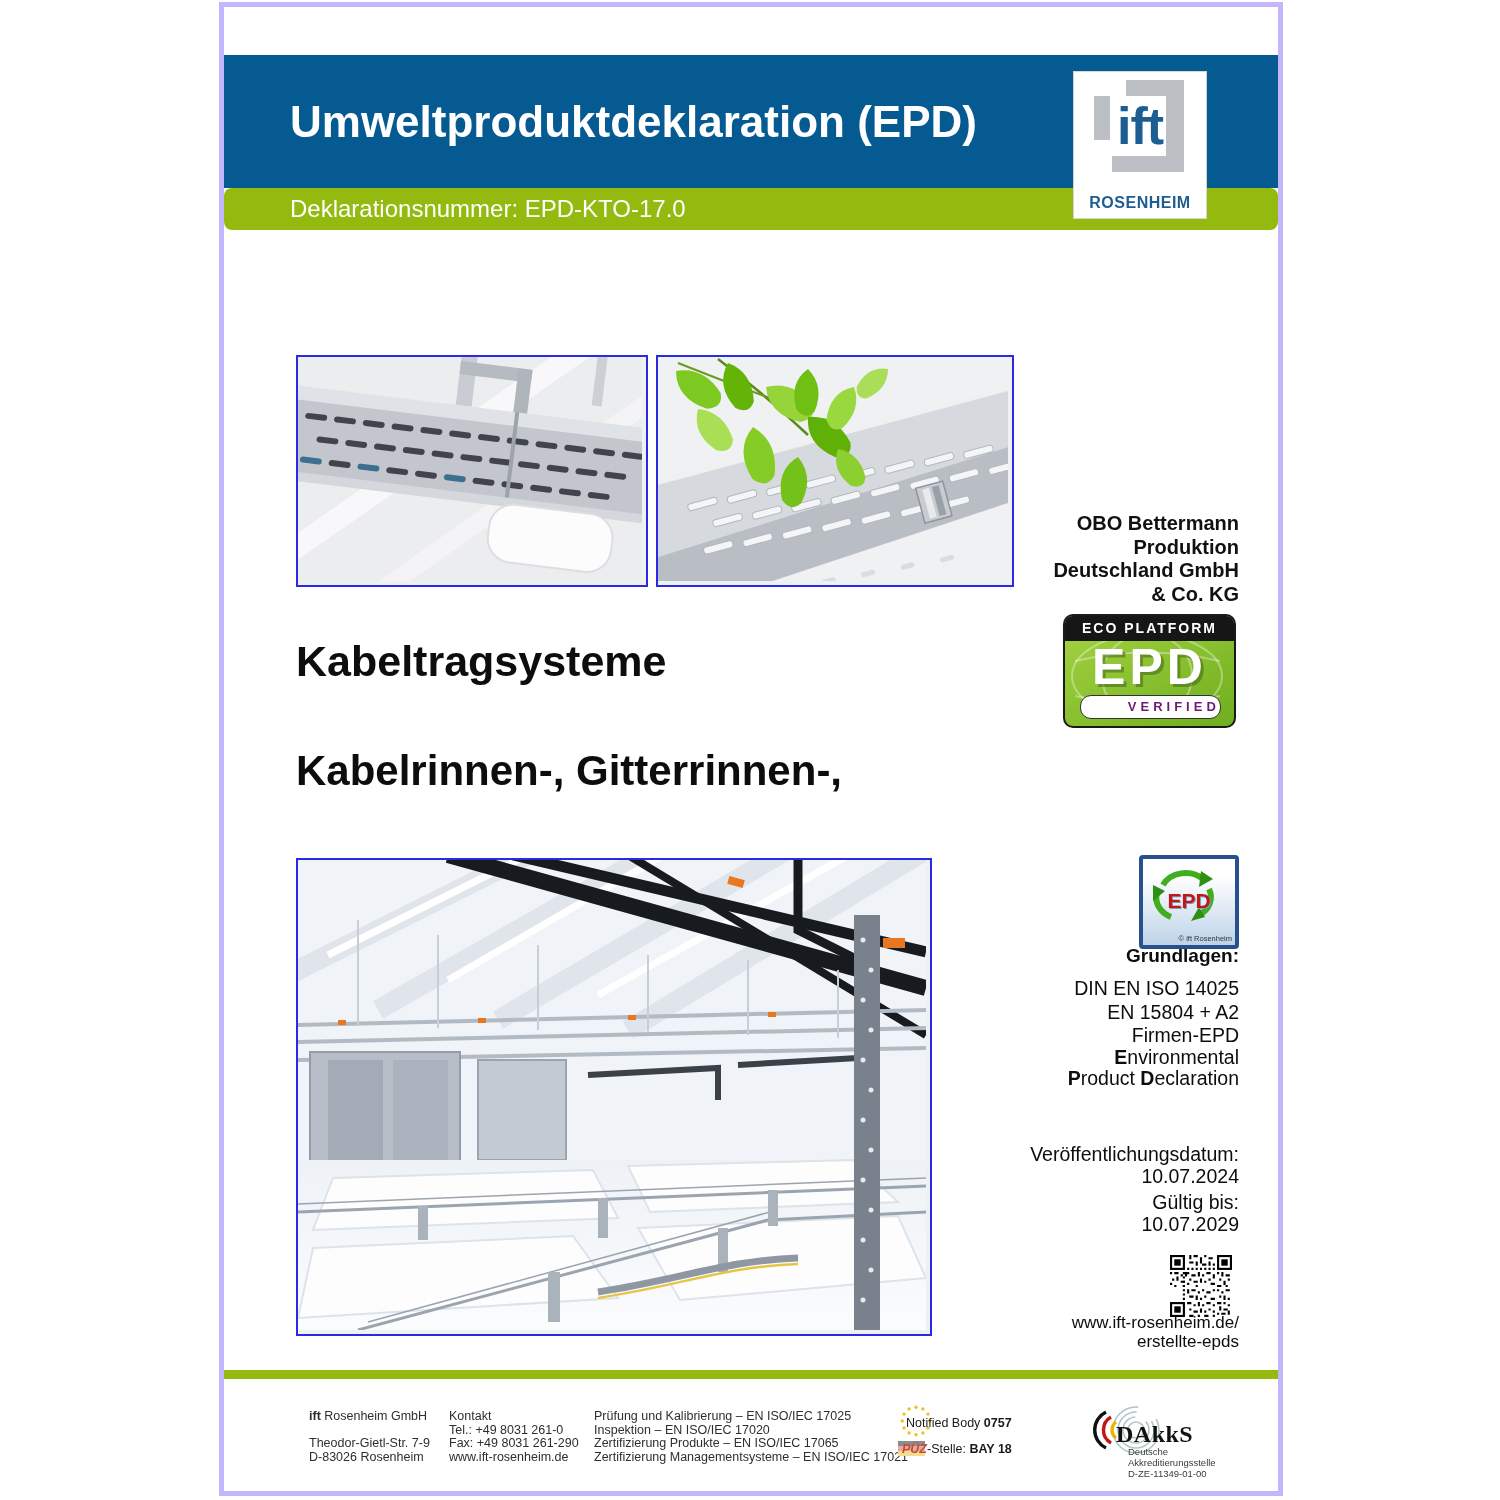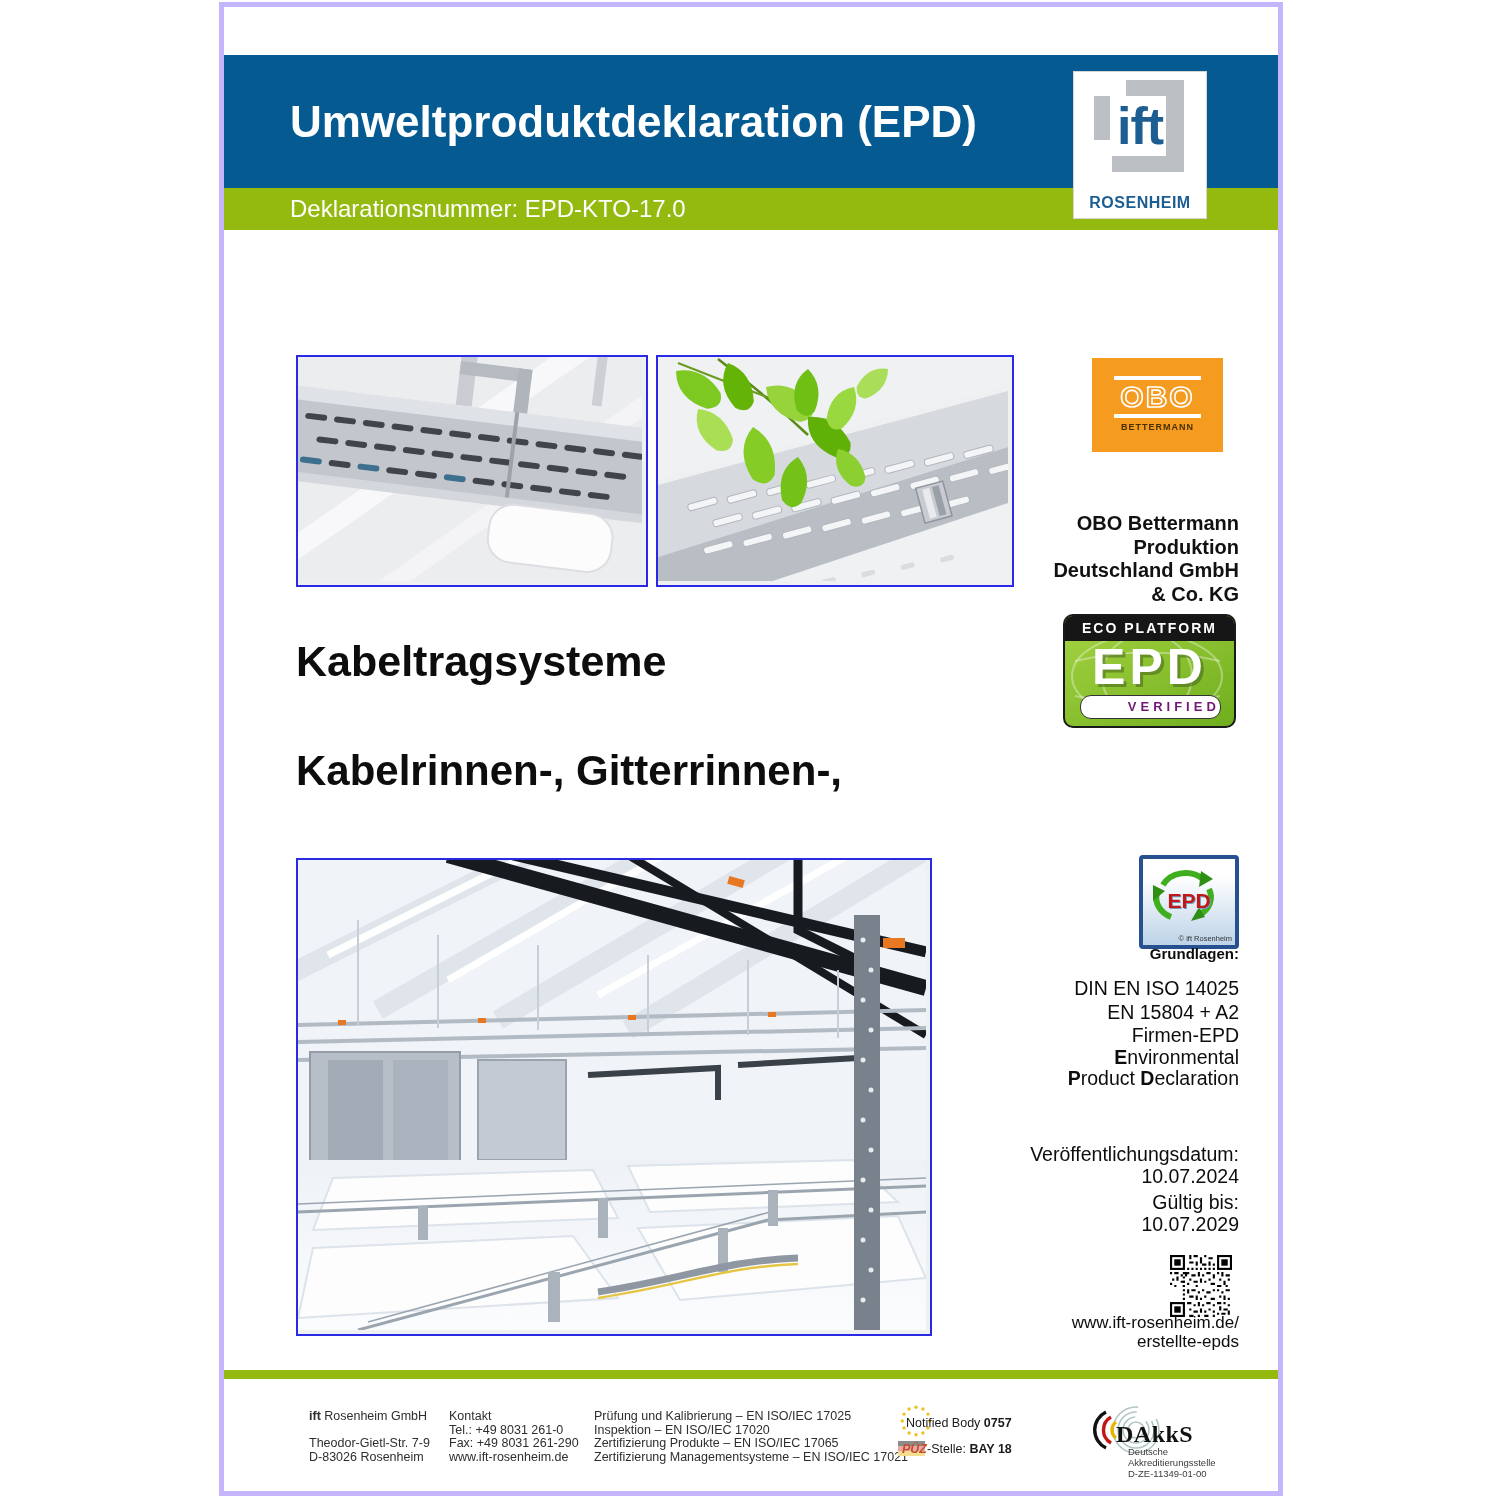--- a/index.html
+++ b/index.html
@@ -1,20 +1,20 @@
 <!DOCTYPE html>
 <html><head>
 <meta charset="utf-8">
 <style>
   html,body{margin:0;padding:0;background:#fff;}
   body{width:1500px;height:1500px;position:relative;font-family:"Liberation Sans",sans-serif;-webkit-font-smoothing:antialiased;}
   .page{position:absolute;left:219px;top:2px;width:1054px;height:1484px;border:5px solid #c4b5fd;background:#fff;}
   .banner{position:absolute;left:0;top:48px;width:100%;height:133px;background:#065a92;}
   .banner-title{position:absolute;left:66px;top:0;height:133px;line-height:133px;color:#fff;font-size:44px;font-weight:700;letter-spacing:0px;white-space:nowrap;}
-  .declbar{position:absolute;left:0;top:181px;width:100%;height:42px;background:#94ba10;}
+  .declbar{position:absolute;left:0;top:181px;width:100%;height:42px;background:#94ba10;border-radius:8px;}
   .decl-text{position:absolute;left:66px;top:0;height:42px;line-height:42px;color:#fff;font-size:24px;white-space:nowrap;}
   .ift-logo{position:absolute;left:849px;top:64px;width:132px;height:146px;background:#fff;border:1px solid #d6d6d6;z-index:5;}
   .ift-word{position:absolute;left:0;top:24px;width:100%;text-align:center;font-size:52px;font-weight:700;color:#1c5d92;letter-spacing:-1px;}
   .ift-city{position:absolute;left:0;bottom:6px;width:100%;text-align:center;font-size:16px;font-weight:700;color:#1c5d92;letter-spacing:0.5px;}
   .photo{position:absolute;border:2px solid #2a2ae6;background:#eef0f2;overflow:hidden;}
   .obo-logo{position:absolute;left:868px;top:351px;width:131px;height:94px;background:#F59B20;}
   .obo-inner{position:absolute;left:22px;top:18px;width:87px;}
   .obo-line{height:4px;background:#fff;}
   .obo-word{text-align:center;font-size:30px;font-weight:700;color:#F59B20;line-height:34px;-webkit-text-stroke:1.6px #fff;text-stroke:1.6px #fff;letter-spacing:2px;}
   .obo-sub{text-align:center;font-size:9px;font-weight:700;color:#4a2f00;letter-spacing:1px;margin-top:4px;}
@@ -200,28 +200,20 @@
         <g fill="#8ccf30">
             <path transform="translate(180 92) rotate(60) scale(1.2)" d="M0 0 Q12 -14 32 -8 Q40 -2 32 6 Q12 14 0 0 Z"></path>
           </g>
         <g fill="#aadd58">
             <path transform="translate(230 12) rotate(140) scale(1.1)" d="M0 0 Q12 -14 32 -8 Q40 -2 32 6 Q12 14 0 0 Z"></path>
           </g>
       </g>
     </svg>
   </div>
 
-  <div class="obo-logo">
-    <div class="obo-inner">
-      <div class="obo-line"></div>
-      <div class="obo-word">OBO</div>
-      <div class="obo-line"></div>
-      <div class="obo-sub">BETTERMANN</div>
-    </div>
-  </div>
 
   <div class="obo-name">
     <div>OBO Bettermann</div>
     <div>Produktion</div>
     <div>Deutschland GmbH</div>
     <div>&amp; Co. KG</div>
   </div>
 
   <div class="eco">
     <svg width="165" height="106" viewBox="0 0 165 106" style="position:absolute;left:0;top:0;">
@@ -358,21 +350,21 @@
       <g fill="#2f8f15">
         <polygon points="58,12 70,20 56,28"></polygon>
         <polygon points="62,58 48,62 56,48"></polygon>
         <polygon points="10,26 22,32 10,42"></polygon>
       </g>
     </svg>
     <div class="seal-epd">EPD</div>
     <div class="seal-credit">© ift Rosenheim</div>
   </div>
 
-  <div class="rtext b" style="top:938px;font-size:15px;">Grundlagen:</div>
+  <div class="rtext b" style="top:938px;font-size:19px;">Grundlagen:</div>
   <div class="rtext" style="top:969px;line-height:24px;">
     <div>DIN EN ISO 14025</div>
     <div>EN 15804 + A2</div>
   </div>
   <div class="rtext" style="top:1018px;line-height:21.5px;">
     <div>Firmen-EPD</div>
     <div><span class="b">E</span><span>nvironmental</span></div>
     <div><span class="b">P</span><span>roduct </span><span class="b">D</span><span>eclaration</span></div>
   </div>
 

